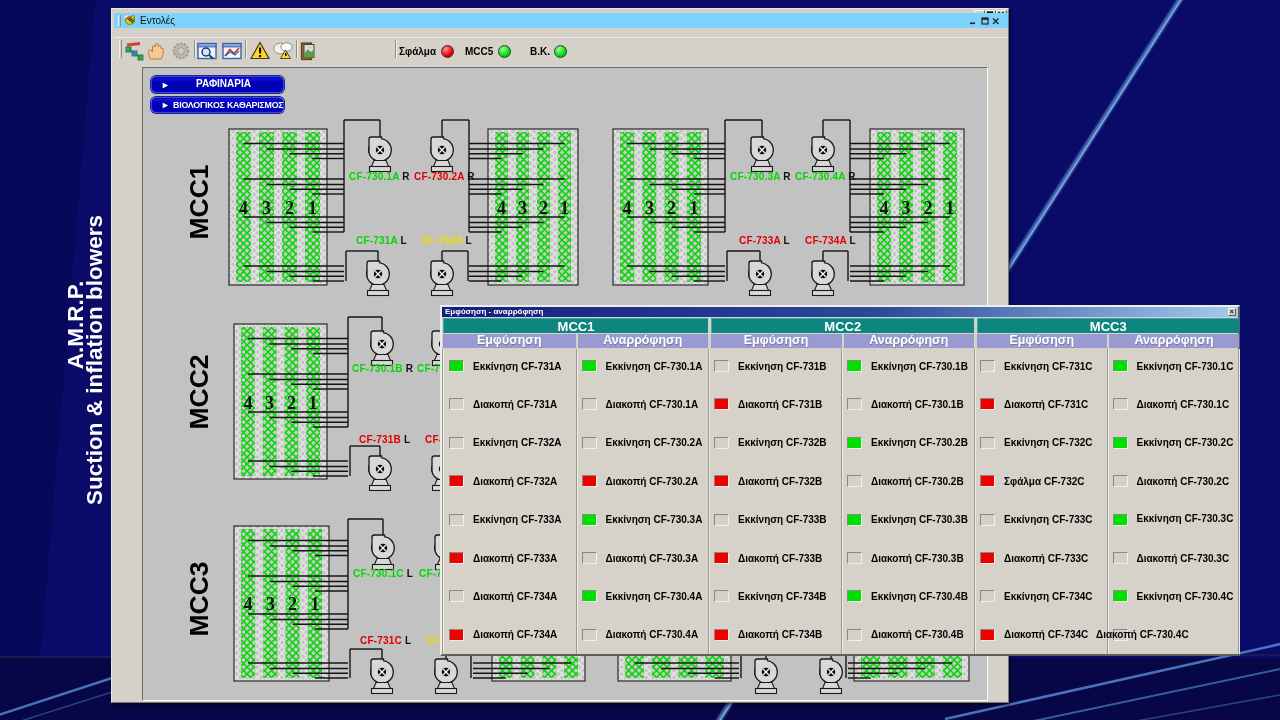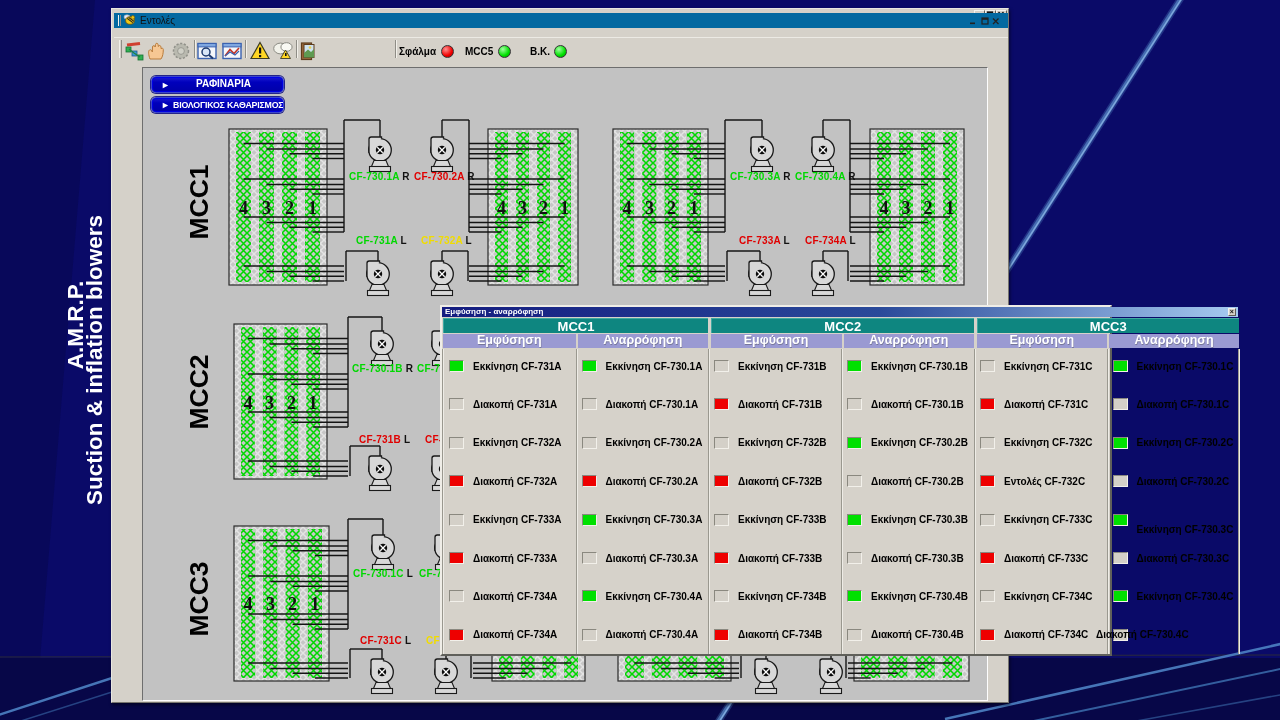--- a/index.html
+++ b/index.html
@@ -3,35 +3,35 @@
 <style>
 *{margin:0;padding:0;box-sizing:border-box}
 html,body{width:1280px;height:720px;overflow:hidden;background:#0a0a68;font-family:"Liberation Sans", sans-serif;}
 #bg{position:absolute;left:0;top:0}
 .vt{position:absolute;color:#fff;font-weight:bold;text-align:center;transform:rotate(-90deg);white-space:nowrap}
 #win{position:absolute;left:111px;top:8px;width:898px;height:695px;background:#d5d1c9;border-left:1px solid #e9e7e1;border-top:1px solid #e9e7e1;border-right:1px solid #77756e;border-bottom:1px solid #77756e;box-shadow:1px 2px 3px rgba(0,0,10,.55)}
 #tbar{position:absolute;left:2px;top:0px;width:894px;height:11.5px;background:linear-gradient(90deg,#13217f 0%,#2c53a8 55%,#a8caee 100%);color:#fff;font-size:9px;font-weight:bold;line-height:11.5px}
 #tbar .ticon{position:absolute;left:4px;top:0px}
 #tbar .ttext{position:absolute;left:19px;top:0.5px;letter-spacing:0.1px}
 .wbtn{position:absolute;top:0.5px;width:10.5px;height:9.5px;background:#d4d0c8;border:1px solid;border-color:#f4f2ee #5f5d57 #5f5d57 #f4f2ee;text-align:center;line-height:4px}
-#menu{position:absolute;left:2px;top:4px;width:894px;height:15px;background:#0369a1;font-size:10px;color:#111}
+#menu{position:absolute;left:2px;top:4px;width:894px;height:15px;background:#7dd3fc;font-size:10px;color:#111}
 #menu .mtext{position:absolute;left:26px;top:1.5px}
 #menu .micon{position:absolute;left:9px;top:0px}
 .mdib{position:absolute;top:4px;line-height:4px}
 #tool{position:absolute;left:2px;top:28px;width:894px;height:26px;background:#d5d1c9;border-top:1px solid #eceae4}
 .tbi{position:absolute;top:3px}
 .tsep{position:absolute;top:2px;width:2px;height:18px;border-left:1px solid #8f8d86;border-right:1px solid #f2f0ea}
 .grip{position:absolute;left:5px;top:2px;width:3px;height:18px;border-left:1px solid #f2f0ea;border-right:1px solid #8f8d86}
 .led{position:absolute;width:13px;height:13px;border-radius:50%;border:1px solid #333}
 .ledlbl{position:absolute;top:8px;font-size:10px;font-weight:bold;color:#000}
 #client{position:absolute;left:2px;top:54px;width:894px;height:639px;background:#d5d1c9}
 #panel{position:absolute;left:28px;top:4px;width:846px;height:634px;background:#c2c2c2;border:1px solid;border-color:#6e6e6e #fdfdfd #fdfdfd #6e6e6e}
 .navbtn{position:absolute;left:149px;width:133px;height:16.5px;border-radius:5px;background:linear-gradient(180deg,#1c1cd2 0%,#0000bc 35%,#0000a8 100%);border:1px solid #3c48cc;box-shadow:inset 0 0 1px 1px #0000e8,0 0 0 1px #23238a;color:#fff;font-size:10px;font-weight:bold;text-align:center;line-height:14.5px;padding-left:12px;white-space:nowrap;overflow:hidden}
 .navbtn .arr{position:absolute;left:9px;top:0.5px;font-size:9px}
-#dlg{position:absolute;left:440px;top:305px;width:672px;height:351px;background:#d6d2ca;border:2px solid;border-color:#efede7 #60605a #60605a #efede7}
+#dlg{position:absolute;left:440px;top:305px;width:800px;height:351px;background:#d6d2ca;border:2px solid;border-color:#efede7 #60605a #60605a #efede7}
 .dtitle{position:absolute;left:0px;top:0px;width:796px;height:9.5px;background:linear-gradient(90deg,#141c80 0%,#2a4a9a 55%,#a6caf0 100%);color:#fff;font-size:8px;font-weight:bold;line-height:9px;padding-left:3px}
 .dclose{position:absolute;right:2px;top:1px;width:8.5px;height:7.5px;background:#d4d0c8;border:1px solid;border-color:#f4f2ee #5f5d57 #5f5d57 #f4f2ee;font-size:7px;line-height:5.5px;text-align:center;color:#111;font-weight:bold}
 .teal{position:absolute;top:10.5px;height:15px;background:#0e8680;color:#fff;font-size:13px;font-weight:bold;text-align:center;line-height:15px;border-top:1px solid #3fa8a2;border-left:1px solid #3fa8a2}
 .lav{position:absolute;top:27px;height:13.5px;background:#9a9ad2;color:#fff;font-size:12.5px;font-weight:bold;text-align:center;line-height:13px;text-shadow:0.5px 0.5px 0 #777799}
 .vsep{position:absolute;top:41.5px;height:305px;width:2px;border-left:1px solid #9a988f;border-right:1px solid #eeece6}
 .ind{position:absolute;width:15px;height:12px;border:1px solid;border-color:#8a887f #f2f0ea #f2f0ea #8a887f}
 .clbl{position:absolute;font-size:10px;font-weight:bold;color:#000;white-space:nowrap;line-height:13px}
 </style></head>
 <body>
 <svg id="bg" width="1280" height="720" viewBox="0 0 1280 720">
@@ -553,38 +553,38 @@
 <div class="clbl" style="left:429px;top:282.9px">Εκκίνηση CF-730.4B</div>
 <div class="ind" style="left:405px;top:321.8px;background:#d4d0c8"></div>
 <div class="clbl" style="left:429px;top:321.3px">Διακοπή CF-730.4B</div>
 <div class="ind" style="left:538px;top:53.0px;background:#d4d0c8"></div>
 <div class="clbl" style="left:562px;top:52.5px">Εκκίνηση CF-731C</div>
 <div class="ind" style="left:538px;top:91.4px;background:#ee0000"></div>
 <div class="clbl" style="left:562px;top:90.9px">Διακοπή CF-731C</div>
 <div class="ind" style="left:538px;top:129.8px;background:#d4d0c8"></div>
 <div class="clbl" style="left:562px;top:129.3px">Εκκίνηση CF-732C</div>
 <div class="ind" style="left:538px;top:168.2px;background:#ee0000"></div>
-<div class="clbl" style="left:562px;top:167.7px">Εντολές CF-732C</div>
+<div class="clbl" style="left:562px;top:167.7px">Σφάλμα CF-732C</div>
 <div class="ind" style="left:538px;top:206.6px;background:#d4d0c8"></div>
 <div class="clbl" style="left:562px;top:206.1px">Εκκίνηση CF-733C</div>
 <div class="ind" style="left:538px;top:245.0px;background:#ee0000"></div>
 <div class="clbl" style="left:562px;top:244.5px">Διακοπή CF-733C</div>
 <div class="ind" style="left:538px;top:283.4px;background:#d4d0c8"></div>
 <div class="clbl" style="left:562px;top:282.9px">Εκκίνηση CF-734C</div>
 <div class="ind" style="left:538px;top:321.8px;background:#ee0000"></div>
 <div class="clbl" style="left:562px;top:321.3px">Διακοπή CF-734C</div>
 <div class="ind" style="left:670.5px;top:53.0px;background:#00e000"></div>
 <div class="clbl" style="left:694.5px;top:52.5px">Εκκίνηση CF-730.1C</div>
 <div class="ind" style="left:670.5px;top:91.4px;background:#d4d0c8"></div>
 <div class="clbl" style="left:694.5px;top:90.9px">Διακοπή CF-730.1C</div>
 <div class="ind" style="left:670.5px;top:129.8px;background:#00e000"></div>
 <div class="clbl" style="left:694.5px;top:129.3px">Εκκίνηση CF-730.2C</div>
 <div class="ind" style="left:670.5px;top:168.2px;background:#d4d0c8"></div>
 <div class="clbl" style="left:694.5px;top:167.7px">Διακοπή CF-730.2C</div>
 <div class="ind" style="left:670.5px;top:206.6px;background:#00e000"></div>
-<div class="clbl" style="left:694.5px;top:216px">Εκκίνηση CF-730.3C</div>
+<div class="clbl" style="left:694.5px;top:205px">Εκκίνηση CF-730.3C</div>
 <div class="ind" style="left:670.5px;top:245.0px;background:#d4d0c8"></div>
 <div class="clbl" style="left:694.5px;top:244.5px">Διακοπή CF-730.3C</div>
 <div class="ind" style="left:670.5px;top:283.4px;background:#00e000"></div>
 <div class="clbl" style="left:694.5px;top:282.9px">Εκκίνηση CF-730.4C</div>
 <div class="ind" style="left:670.5px;top:321.8px;background:#d4d0c8"></div>
 <div class="clbl" style="left:654px;top:321.3px">Διακοπή CF-730.4C</div>
 </div>
 
 </body></html>

